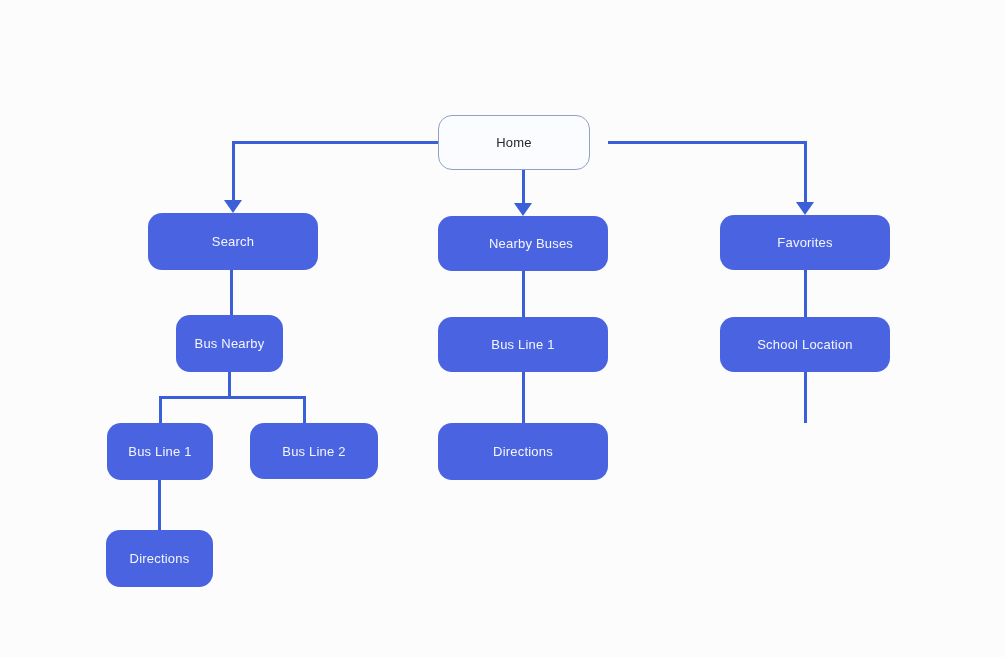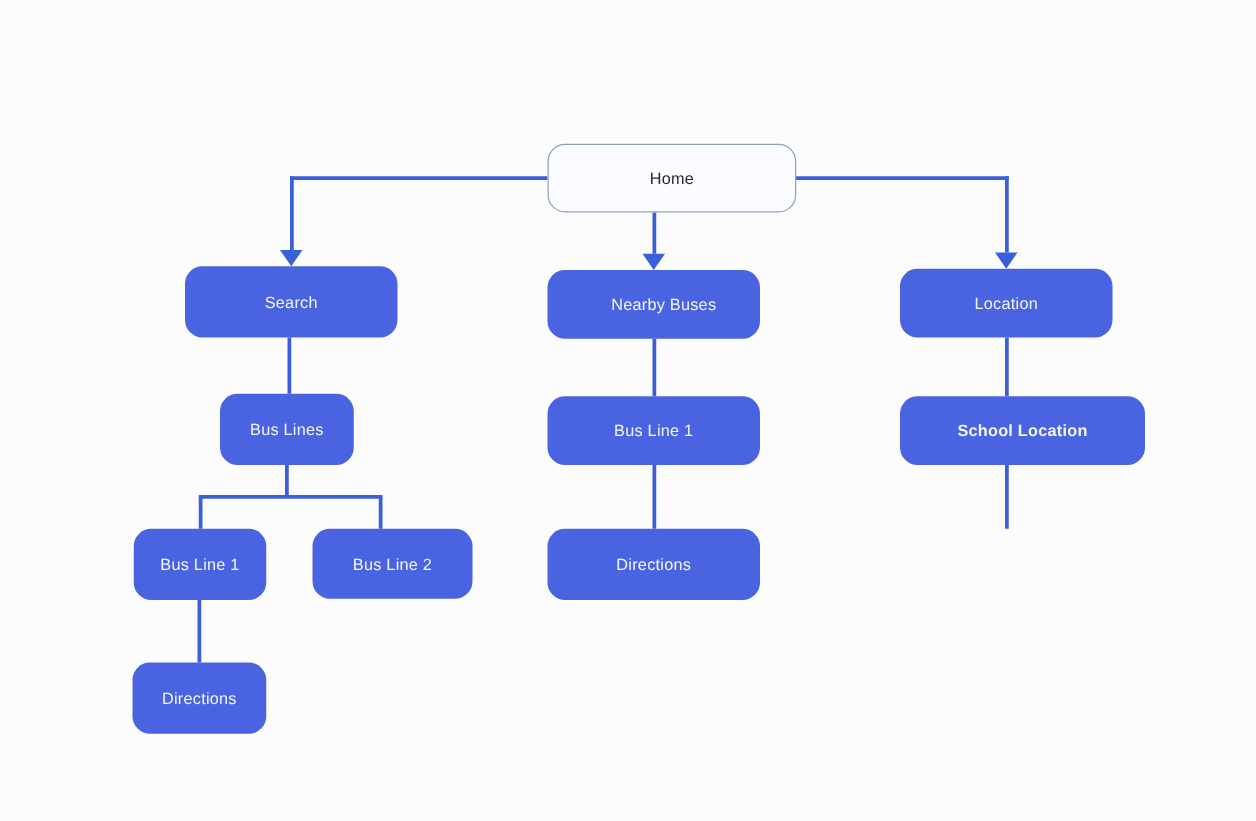--- a/index.html
+++ b/index.html
@@ -58,46 +58,46 @@
     <div class="seg" style="left: 229.75px; top: 270px; width: 3px; height: 45px;"></div>
     <div class="seg" style="left: 228px; top: 372px; width: 3px; height: 25.5px;"></div>
     <div class="seg" style="left: 158.5px; top: 396px; width: 147px; height: 3px;"></div>
     <div class="seg" style="left: 158.5px; top: 397.5px; width: 3px; height: 25.5px;"></div>
     <div class="seg" style="left: 302.5px; top: 397.5px; width: 3px; height: 25.5px;"></div>
     <div class="seg" style="left: 158.25px; top: 480px; width: 3px; height: 50px;"></div>
     <div class="seg" style="left: 521.5px; top: 271px; width: 3px; height: 46px;"></div>
     <div class="seg" style="left: 521.5px; top: 372px; width: 3px; height: 51px;"></div>
     <div class="seg" style="left: 803.5px; top: 270px; width: 3px; height: 47px;"></div>
     <div class="seg" style="left: 803.5px; top: 372px; width: 3px; height: 51px;"></div>
-    <div class="node root" style="left: 438px; top: 115px; width: 199px; height: 55px;">
+    <div class="node root" style="left: 438px; top: 115px; width: 152px; height: 55px;">
       <span class="node-label">Home</span>
     </div>
     <div class="node primary" style="left: 148px; top: 213px; width: 170px; height: 57px;">
       <span class="node-label">Search</span>
     </div>
     <div class="node primary" style="left: 438px; top: 216px; width: 170px; height: 55px; padding-left: 16px;">
       <span class="node-label">Nearby Buses</span>
     </div>
     <div class="node primary" style="left: 720px; top: 215px; width: 170px; height: 55px;">
-      <span class="node-label">Location</span>
+      <span class="node-label">Favorites</span>
     </div>
     <div class="node primary" style="left: 176px; top: 315px; width: 107px; height: 57px;">
-      <span class="node-label">Bus Lines</span>
+      <span class="node-label">Bus Nearby</span>
     </div>
     <div class="node primary" style="left: 107px; top: 423px; width: 106px; height: 57px;">
       <span class="node-label">Bus Line 1</span>
     </div>
     <div class="node primary" style="left: 250px; top: 423px; width: 128px; height: 56px;">
       <span class="node-label">Bus Line 2</span>
     </div>
     <div class="node primary" style="left: 106px; top: 530px; width: 107px; height: 57px;">
       <span class="node-label">Directions</span>
     </div>
     <div class="node primary" style="left: 438px; top: 317px; width: 170px; height: 55px;">
       <span class="node-label">Bus Line 1</span>
     </div>
     <div class="node primary" style="left: 438px; top: 423px; width: 170px; height: 57px;">
       <span class="node-label">Directions</span>
     </div>
-    <div class="node primary" style="left: 720px; top: 317px; width: 196px; height: 55px; font-weight: bold;">
+    <div class="node primary" style="left: 720px; top: 317px; width: 170px; height: 55px;">
       <span class="node-label">School Location</span>
     </div>
   </div>
 
 </body></html>

